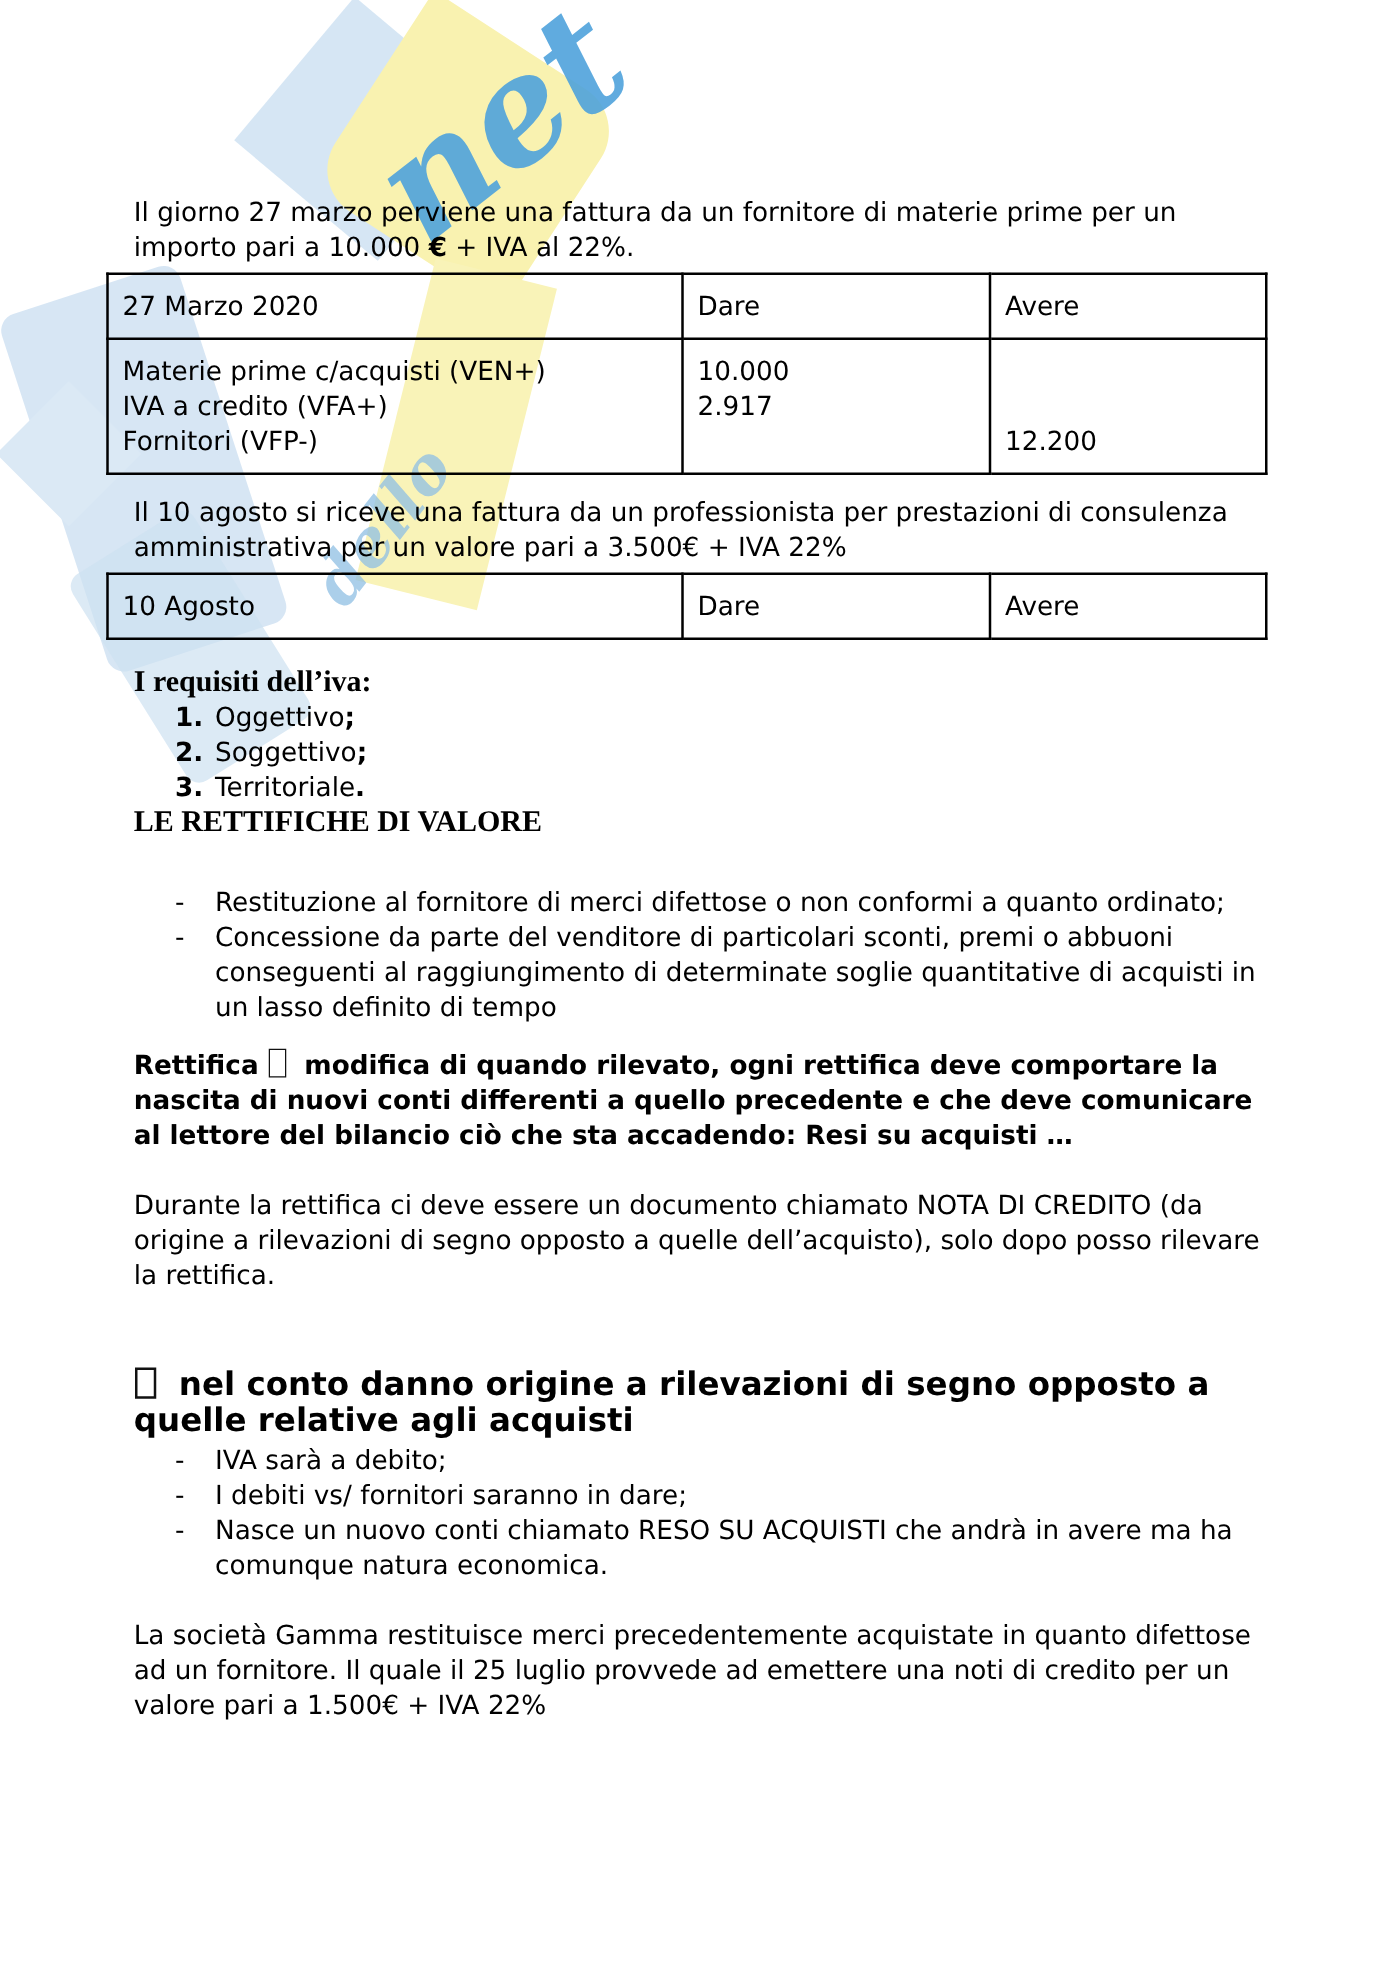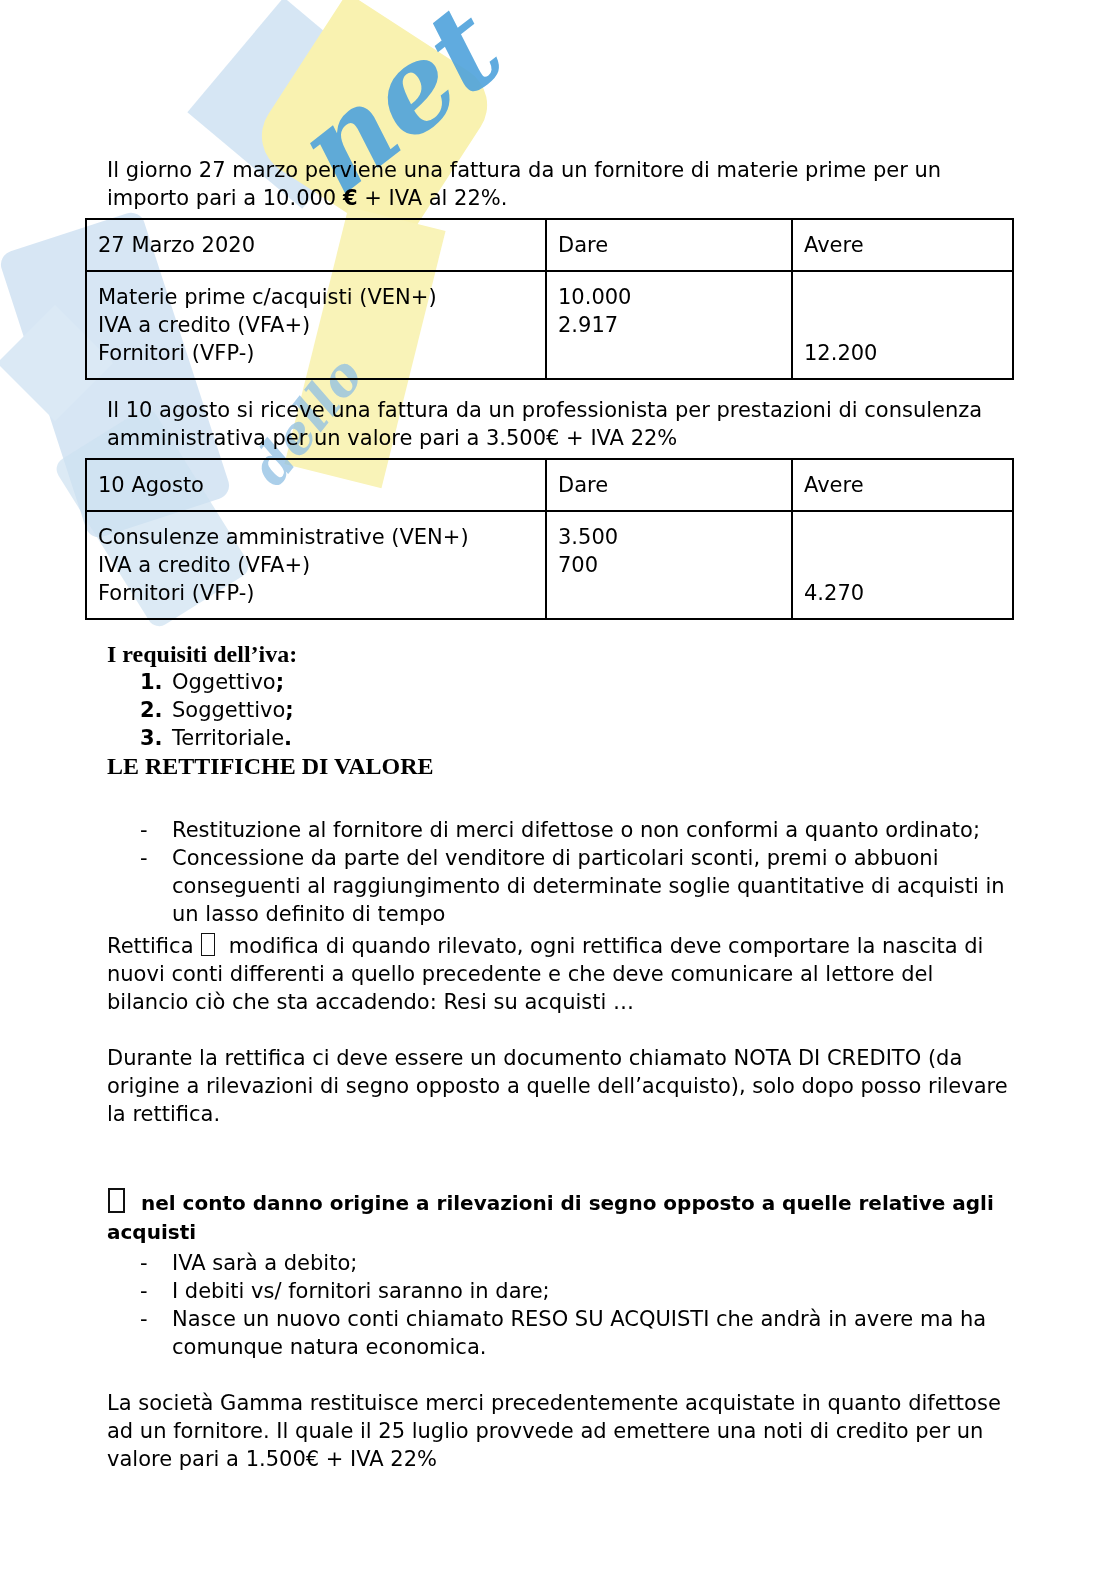--- a/index.html
+++ b/index.html
@@ -53,23 +53,23 @@
   .req-block { margin-top:20px; }
   .numrow { display:flex; margin-left:33px; }
   .numrow .num { width:32px; flex:none; font-weight:bold; }
 
   .rett-title { }
   .dashlist { margin-top:36px; }
   .dashrow { display:flex; margin-left:33px; }
   .dashrow .dash { width:32px; flex:none; }
   .dashrow .dtext { flex:1; }
 
-  .p-rettifica { margin-top:4px; }
+  .p-rettifica { margin-top:18px;font-weight:bold; }
   .p-durante  { margin-top:28px; }
-  .opp-heading { margin-top:60px; font-size:20px; font-weight:bold; line-height:29px; }
+  .opp-heading { margin-top:60px; font-size:26px; font-weight:bold; line-height:29px; }
   .opp-list { margin-top:2px; }
   .p-gamma { margin-top:28px; }
   .p2 { margin-top:16px; }
 
   .tofu {
     display:inline-block;
     width:12px; height:21px;
     border:1.5px solid #111;
     vertical-align:-3px;
     margin:0 7px 0 1px;
@@ -135,37 +135,20 @@
           <col class="c1">
           <col class="c2">
           <col class="c3">
         </colgroup>
       <tbody>
           <tr>
         <td>10 Agosto</td>
         <td>Dare</td>
         <td>Avere</td>
       </tr>
-      <tr>
-        <td>
-          <div class="cellline">Consulenze amministrative (VEN+)</div>
-          <div class="cellline">IVA a credito (VFA+)</div>
-          <div class="cellline">Fornitori (VFP-)</div>
-        </td>
-        <td>
-          <div class="cellline">3.500</div>
-          <div class="cellline">700</div>
-          <div class="cellline"></div>
-        </td>
-        <td>
-          <div class="cellline"></div>
-          <div class="cellline"></div>
-          <div class="cellline">4.270</div>
-        </td>
-      </tr>
     </tbody>
       </table>
 
     <div class="req-block">
       <div class="sec-title">I requisiti dell’iva:</div>
       <div class="numrow">
         <span class="num">1.</span>
         <span><span>Oggettivo</span><b>;</b></span>
       </div>
       <div class="numrow">

